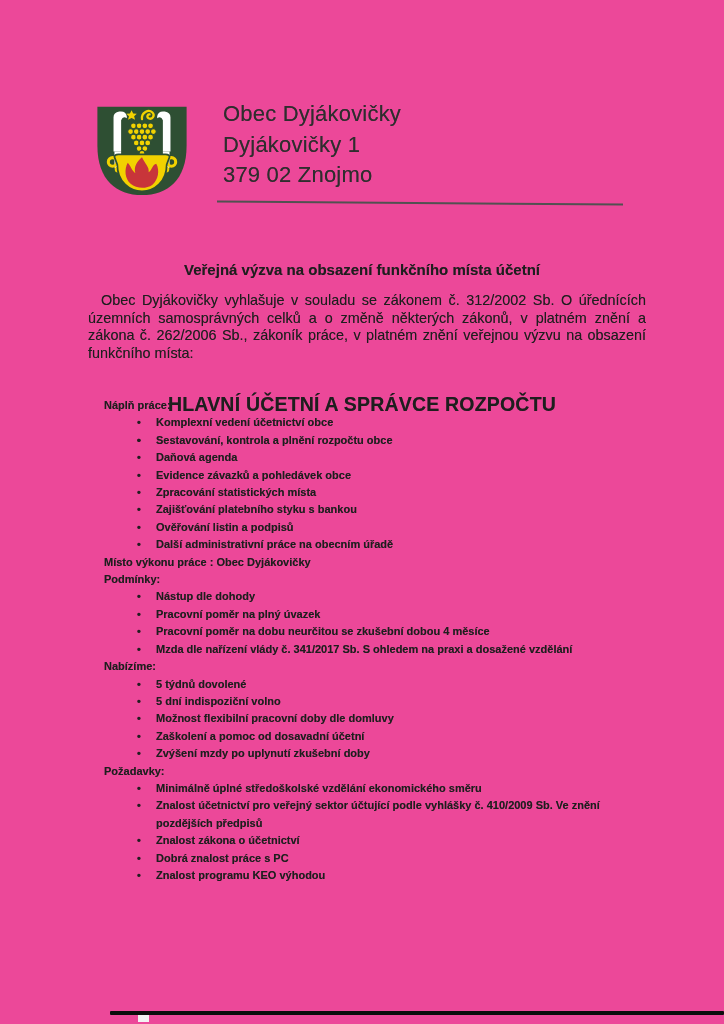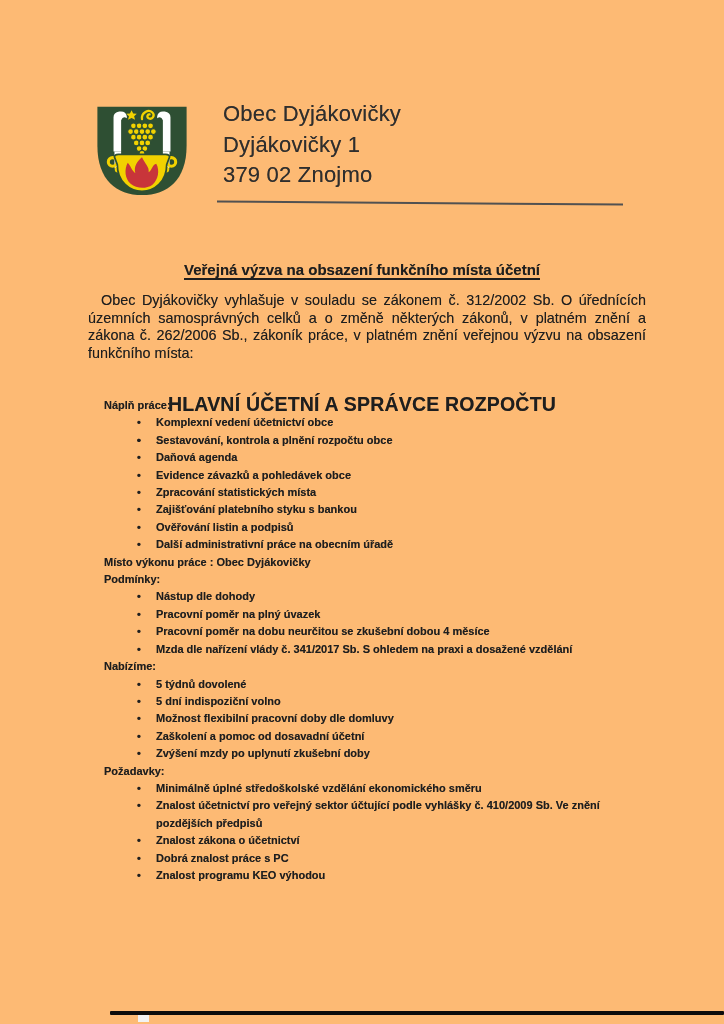--- a/index.html
+++ b/index.html
@@ -8,21 +8,21 @@
     --gold:#f2d200;
     --flame-red:#c8353a;
     --ink:#1e1e1e;
     --rule:#515151;
   }
   *{margin:0;padding:0;box-sizing:border-box;}
   html,body{background:#ffffff;}
   .page{
     position:relative;
     width:724px;height:1024px;
-    background:#fdba74;
+    background:#ec4899;
     overflow:hidden;
     font-family:"Liberation Sans", sans-serif;
     color:var(--ink);
     text-shadow:0 0 0.5px rgba(40,40,40,0.55);
   }
   
   .crest{position:absolute;left:94px;top:104px;width:96px;height:93px;}
   .crest svg{width:100%;height:100%;display:block;}
   .c-shield{fill:var(--shield-green);}
   .c-white{fill:#ffffff;}
@@ -40,21 +40,20 @@
   .rule{
     position:absolute;left:217px;top:202px;width:406px;height:2px;
     background:var(--rule);transform:rotate(0.45deg);
   }
   
   .title{
     position:absolute;left:0;top:261px;width:724px;text-align:center;
     font-size:15px;font-weight:700;
   }
   .title span{
-    text-decoration:underline;
     text-decoration-thickness:1.6px;
     text-underline-offset:3px;
   }
   .intro{
     position:absolute;left:88px;top:292px;width:558px;
     font-size:14.4px;line-height:17.5px;
     text-align:justify;text-indent:13px;
   }
   .position{
     position:absolute;left:0;top:361px;width:724px;text-align:center;

